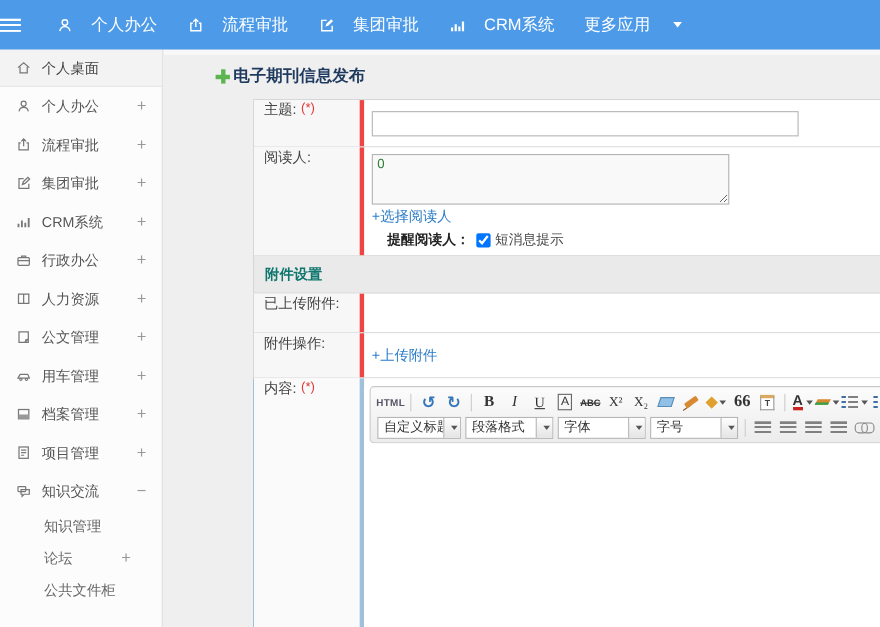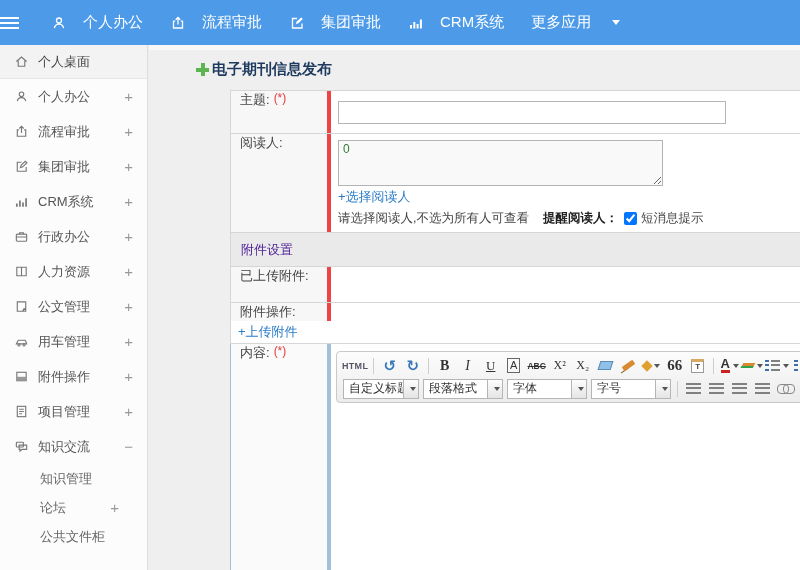--- a/index.html
+++ b/index.html
@@ -42,23 +42,23 @@
   .row-subject { height:43px; }
   .subject-input { margin:10px 0 0 7px; width:388px; height:23px; border:1px solid #b5b5b5; font-size:12px; padding:0 4px; font-family:inherit; background:#fff; }
   .row-readers { height:99px; }
   .readers-wrap { padding:6px 0 0 7px; }
   .readers-ta { width:325px; height:46px; border:1px solid #b3b3b3; background:#f9f9f9; font-size:12px; color:#2e7d32; padding:1px 4px; resize:both; font-family:inherit; display:block; }
   .link { color:#2a7cc7; font-size:13px; text-decoration:none; cursor:pointer; }
   .sel-link { display:inline-block; margin-top:2px; }
   .hint-line { margin-top:4px; font-size:12.5px; color:#444; display:flex; align-items:center; }
   .remind { font-weight:bold; color:#222; margin-left:14px; }
   .sms-cb { margin:0 4px 0 6px; width:13px; height:13px; cursor:pointer; }
-  .sec-row { height:34px; display:flex; align-items:center; background:#eaeaea; border-bottom:1px solid #d6d6d6; border-left:1px solid #d6d6d6; padding-left:10px; font-size:13px; font-weight:normal; color:#4c1d95; }
+  .sec-row { height:34px; display:flex; align-items:center; background:#eaeaea; border-bottom:1px solid #d6d6d6; border-left:1px solid #d6d6d6; padding-left:10px; font-size:13px; font-weight:bold; color:#0f766e; }
   .row-uploaded { height:36px; }
-  .row-action { height:41px;flex-direction:column; }
+  .row-action { height:41px; }
   .row-action .fv { display:flex; align-items:center; }
   .row-action .link { margin-left:7px; }
 
   
   .row-content { height:330px; border-left-color:#9fc1da; }
   .row-content .fl { border-right-color:#9fc1da; background:#fafafa; }
   .editor { width:620px; height:100%; background:#fff; }
   .toolbar { margin:7px 0 0 5px; width:600px; border:1px solid #c9c9c9; border-radius:4px; background:linear-gradient(#fcfcfc,#ececec); padding:2px 4px; }
   .tb-row { display:flex; align-items:center; height:23px; }
   .tbtn { display:inline-flex; align-items:center; justify-content:center; min-width:21px; height:20px; margin:0 1px; font-size:12px; color:#333; cursor:pointer; border-radius:2px; }
@@ -220,21 +220,21 @@
     <span>用车管理</span>
     <span class="sign">+</span>
   </div>
   <div class="side-item">
     <span class="sicon">
         <svg width="15" height="15" viewBox="0 0 16 16">
           <rect x="3" y="3.5" width="10" height="9" fill="none" stroke="#777" stroke-width="1.2"></rect>
           <path d="M3 8.3h10v4.2H3z" fill="#999"></path>
         </svg>
       </span>
-    <span>附件操作</span>
+    <span>档案管理</span>
     <span class="sign">+</span>
   </div>
   <div class="side-item">
     <span class="sicon">
         <svg width="15" height="15" viewBox="0 0 16 16">
           <rect x="3.5" y="2.5" width="9" height="11" fill="none" stroke="#777" stroke-width="1.2"></rect>
           <path d="M5.5 5.5h5M5.5 8h5M5.5 10.5h3" stroke="#777" stroke-width="1.1"></path>
         </svg>
       </span>
     <span>项目管理</span>
@@ -281,21 +281,20 @@
     </div>
 
     <div class="frow row-readers">
       <div class="fl">
         <span>阅读人:</span>
       </div>
       <div class="fv readers-wrap">
         <textarea class="readers-ta" style="">0</textarea>
         <a class="link sel-link">+选择阅读人</a>
         <div class="hint-line">
-          <span>请选择阅读人,不选为所有人可查看</span>
           <span class="remind">提醒阅读人：</span>
           <input type="checkbox" class="sms-cb" checked="" style="">
           <span>短消息提示</span>
         </div>
       </div>
     </div>
 
     <div class="sec-row">
       <span>附件设置</span>
     </div>

